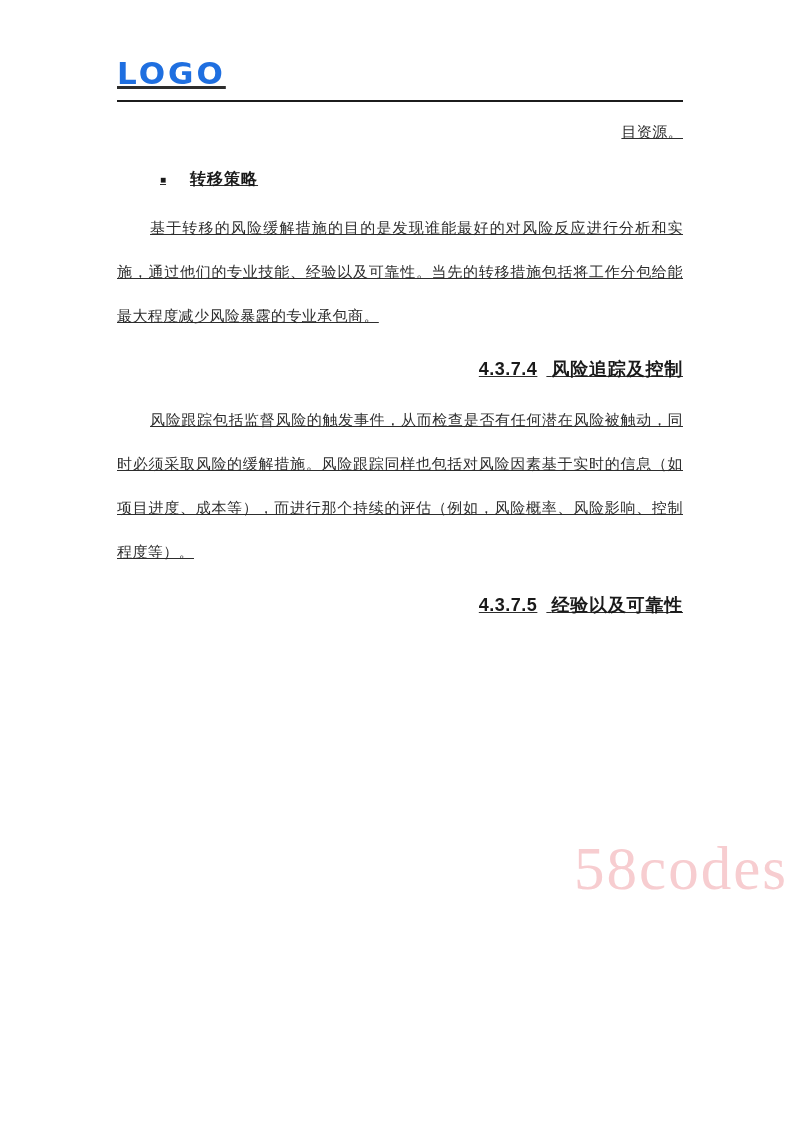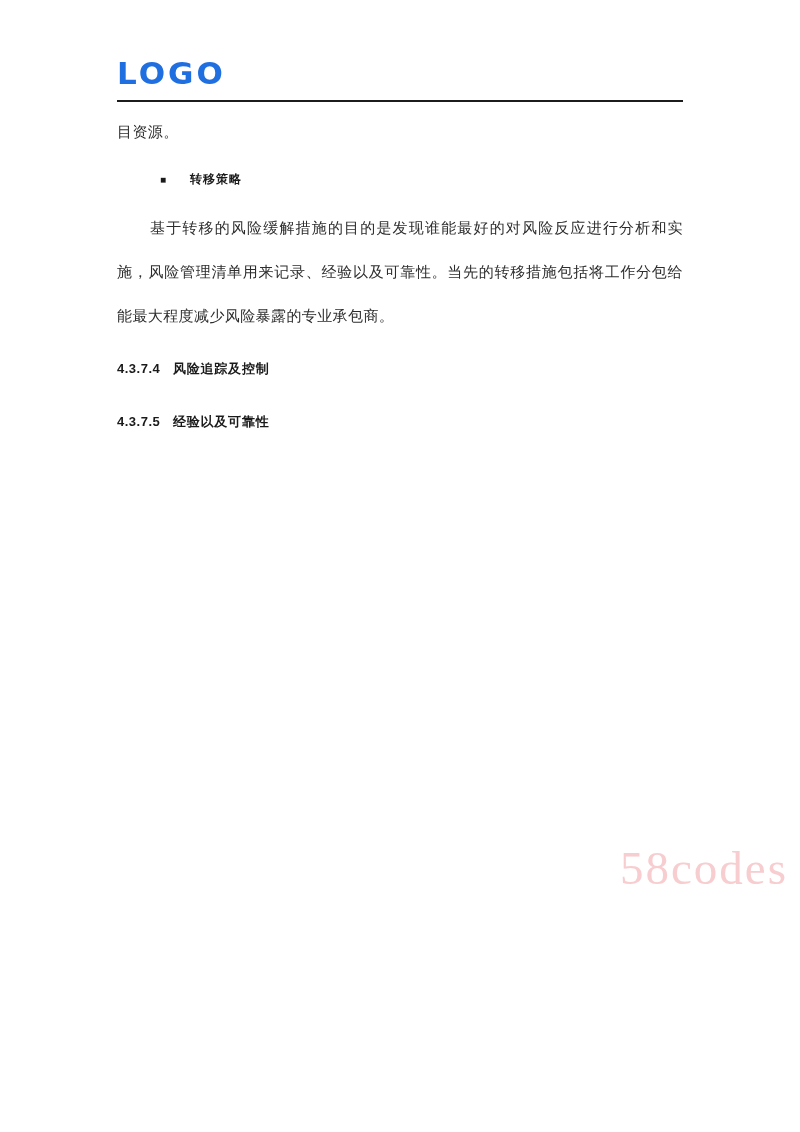--- a/index.html
+++ b/index.html
@@ -4,84 +4,86 @@
 <style>
   html, body { margin: 0; padding: 0; background: #ffffff; }
   .page {
     position: relative;
     width: 800px;
     height: 908px;
     background: #ffffff;
     overflow: hidden;
     font-family: "Liberation Sans", "DejaVu Sans", sans-serif;
     color: #2d2d2d;
+    text-decoration: underline;
   }
   .header { margin: 55px 117px 0 117px; }
   .logo {
     font-family: "DejaVu Sans", "Liberation Sans", sans-serif;
     font-weight: 800;
     font-size: 31px;
     line-height: 36px;
     letter-spacing: 3px;
     color: #1f6fe0;
   }
   .header-rule {
     margin-top: 9px;
     border: none;
     border-top: 2px solid #1c1c1c;
     height: 0;
   }
   .content { margin: 0 117px; font-size: 15px; }
-  .intro { margin: 0; line-height: 44px; letter-spacing: 0.4px; }
+  .intro { margin: 0; line-height: 44px; letter-spacing: 0.4px; text-align: right; }
   .bullet-row {
     margin: 5px 0 0 43px;
     height: 40px;
     display: flex;
     align-items: center;
   }
   .bullet-marker { font-size: 10px; color: #1a1a1a; }
   .bullet-label {
     font-weight: bold;
-    font-size: 12px;
+    font-size: 16px;
     color: #1a1a1a;
     margin-left: 24px;
     letter-spacing: 1px;
   }
   .para {
     margin: 7px 0 0 0;
     line-height: 44px;
     text-align: justify;
     text-indent: 2.2em;
     letter-spacing: 0.4px;
   }
   .sec {
     margin: 9px 0 0 0;
     line-height: 44px;
-    font-size: 13px;
+    font-size: 18px;
     font-weight: bold;
     color: #1a1a1a;
+    text-align: right;
   }
   .sec .sec-num { margin-right: 9px; letter-spacing: 0.5px; }
   .sec .sec-title { letter-spacing: 0.8px; }
   .page-num {
     position: absolute;
     top: 1030px;
     left: 4px;
     width: 100%;
     text-align: center;
     font-size: 14px;
     color: #333333;
     letter-spacing: 0.5px;
   }
   .watermark {
     position: absolute;
     right: 12px;
-    bottom: 13px;
+    bottom: 6px;
     font-family: "Liberation Serif", "DejaVu Serif", serif;
-    font-size: 47px;
+    font-size: 61px;
     line-height: 1.1;
     color: #f7cdd0;
     letter-spacing: 2px;
   }
 </style>
 </head>
 <body>
 
 <div class="page">
 
@@ -92,29 +94,30 @@
 
   <div class="content">
 
     <p class="intro">目资源。</p>
 
     <div class="bullet-row">
       <span class="bullet-marker">■</span>
       <span class="bullet-label">转移策略</span>
     </div>
 
-    <p class="para">基于转移的风险缓解措施的目的是发现谁能最好的对风险反应进行分析和实施，风险管理清单用来记录、经验以及可靠性。当先的转移措施包括将工作分包给能最大程度减少风险暴露的专业承包商。</p>
+    <p class="para">基于转移的风险缓解措施的目的是发现谁能最好的对风险反应进行分析和实施，通过他们的专业技能、经验以及可靠性。当先的转移措施包括将工作分包给能最大程度减少风险暴露的专业承包商。</p>
 
 
     <h3 class="sec">
       <span class="sec-num">4.3.7.4</span>
       <span class="sec-title">风险追踪及控制</span>
     </h3>
 
 
+    <p class="para">风险跟踪包括监督风险的触发事件，从而检查是否有任何潜在风险被触动，同时必须采取风险的缓解措施。风险跟踪同样也包括对风险因素基于实时的信息（如项目进度、成本等），而进行那个持续的评估（例如，风险概率、风险影响、控制程度等）。</p>
 
     <h3 class="sec">
       <span class="sec-num">4.3.7.5</span>
       <span class="sec-title">经验以及可靠性</span>
     </h3>
 
 
   </div>
 
   <div class="page-num">第145页</div>

